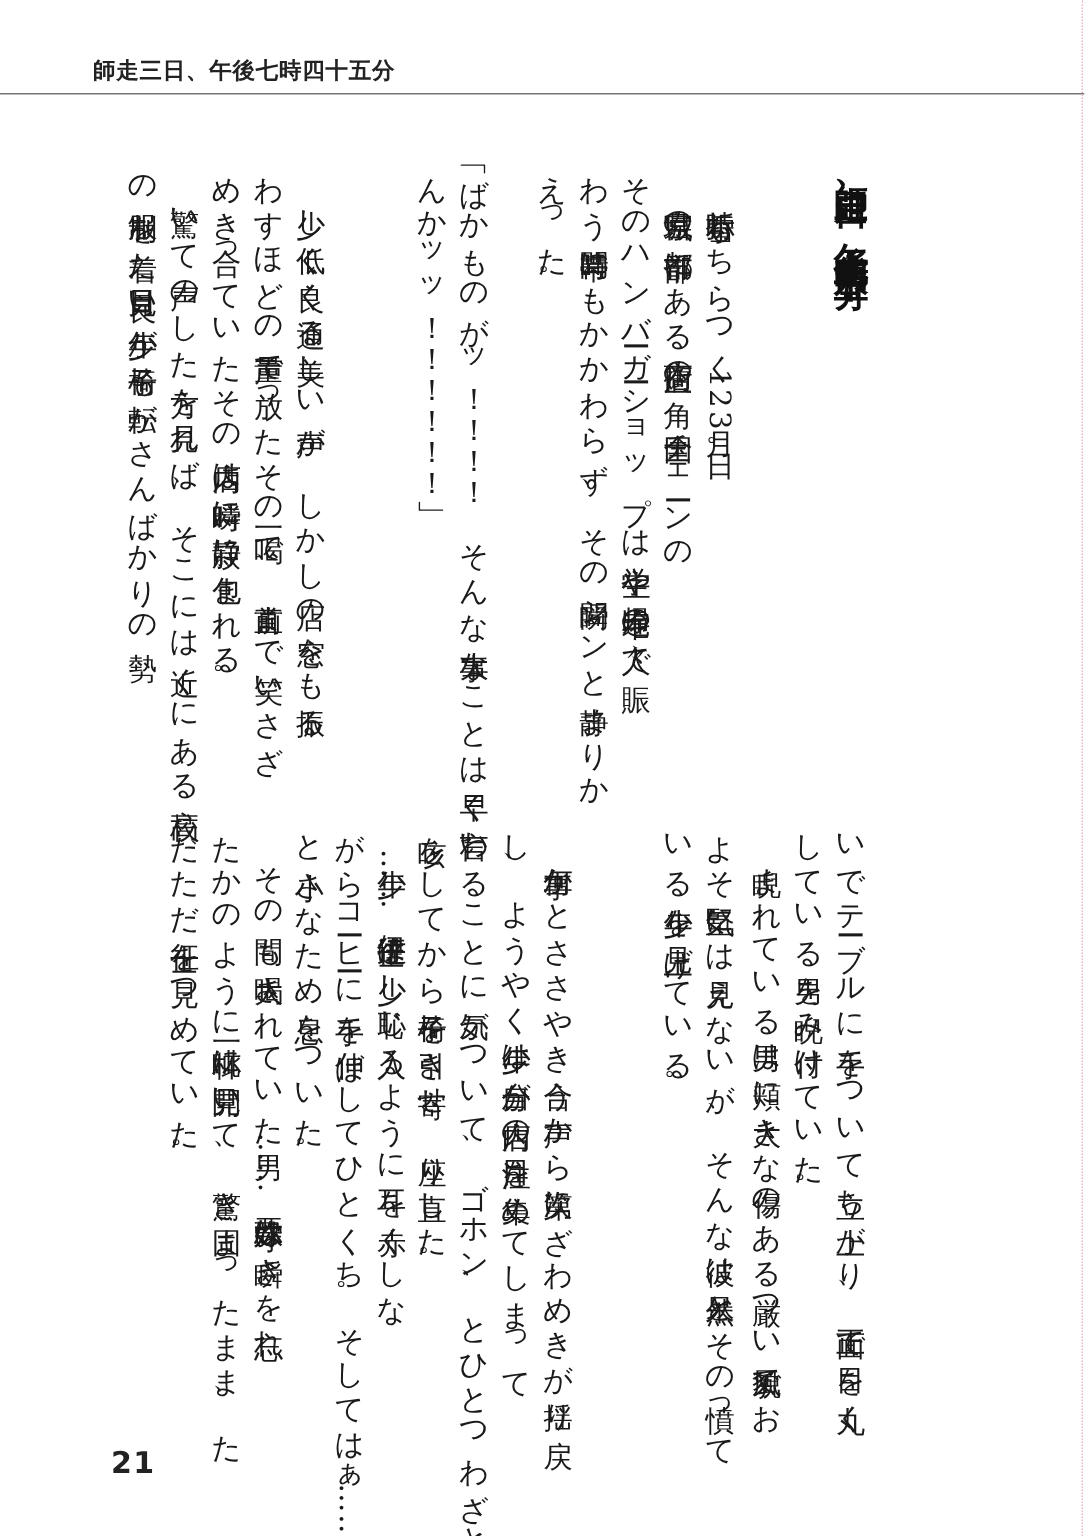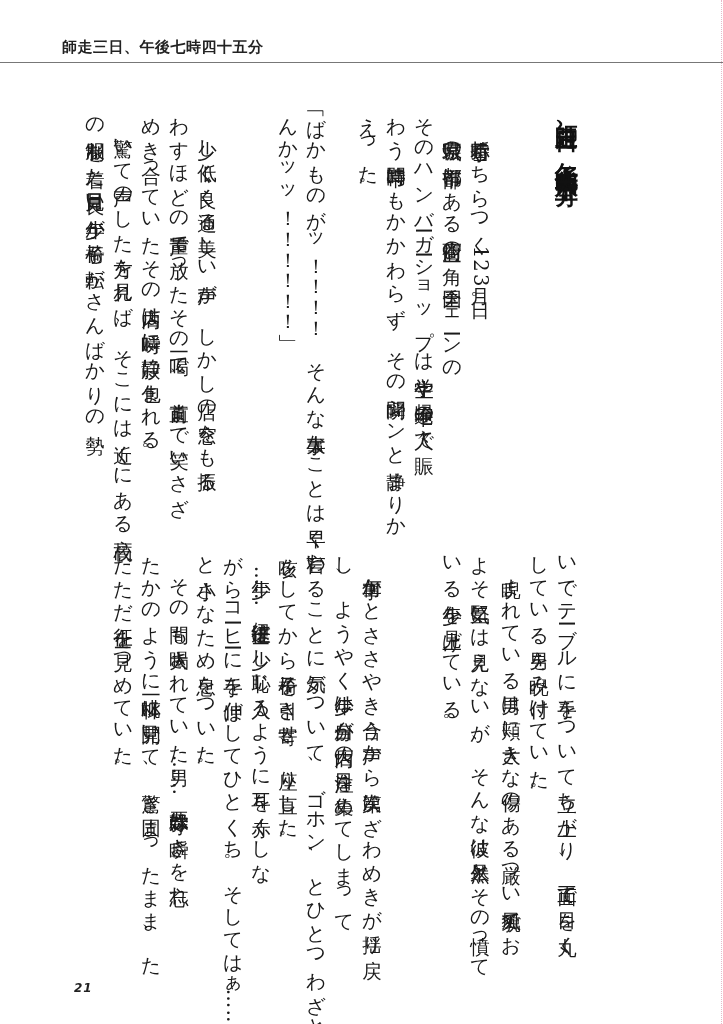--- a/index.html
+++ b/index.html
@@ -7,21 +7,21 @@
          font-family:"DejaVu Serif","Liberation Serif",serif; color:#1a1a1a; }
   .running-head { position:absolute; left:62px; top:38px; font-family:"DejaVu Sans","Liberation Sans",sans-serif;
                   font-size:15px; font-weight:bold; letter-spacing:0.5px; color:#222; }
   .head-rule { position:absolute; left:0; top:62px; width:723px; height:0; border-top:1.5px solid #777; }
   .right-edge { position:absolute; right:1px; top:0; height:1024px; border-right:1px dotted #e8b8c8; }
   .col { position:absolute; writing-mode:vertical-rl; text-orientation:mixed; white-space:nowrap;
          font-size:19.5px; line-height:1; letter-spacing:1.1px; }
   .title { font-family:"DejaVu Sans","Liberation Sans",sans-serif; font-weight:bold; font-size:23px;
            letter-spacing:3.2px; color:#111; }
   .folio { position:absolute; left:74px; top:963px; font-family:"DejaVu Sans","Liberation Sans",sans-serif;
-           font-weight:bold; font-style:italic; font-size:12px; letter-spacing:1px; color:#222;margin-top:18px; }
+           font-weight:bold; font-size:20px; letter-spacing:1px; color:#222; }
 </style>
 </head>
 <body>
 
 <div class="running-head">師走三日、午後七時四十五分</div>
 <div class="head-rule"></div>
 <div class="right-edge"></div>
 
 <div class="col title" style="left:555px; top:104px;">師走三日、午後七時四十五分</div>
 

